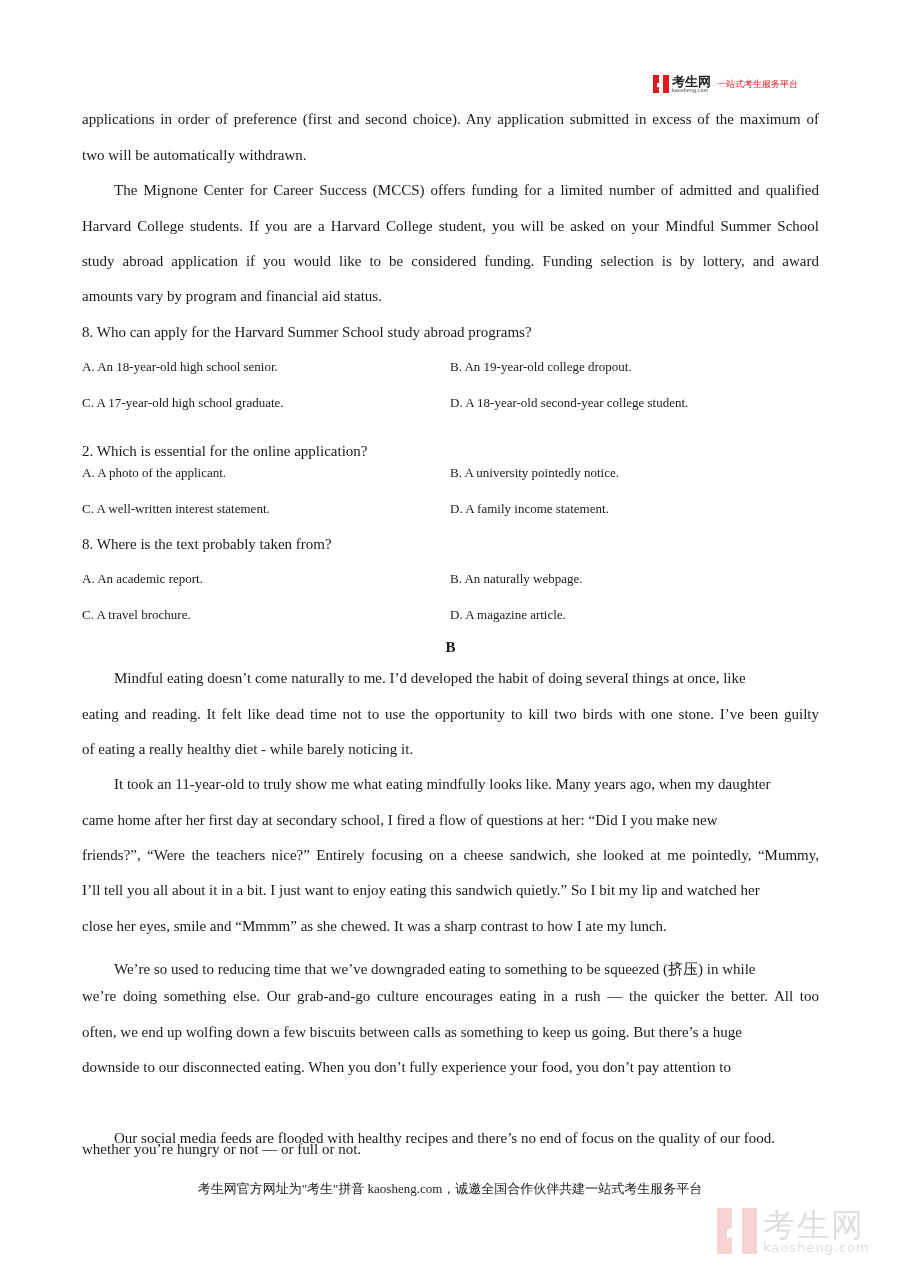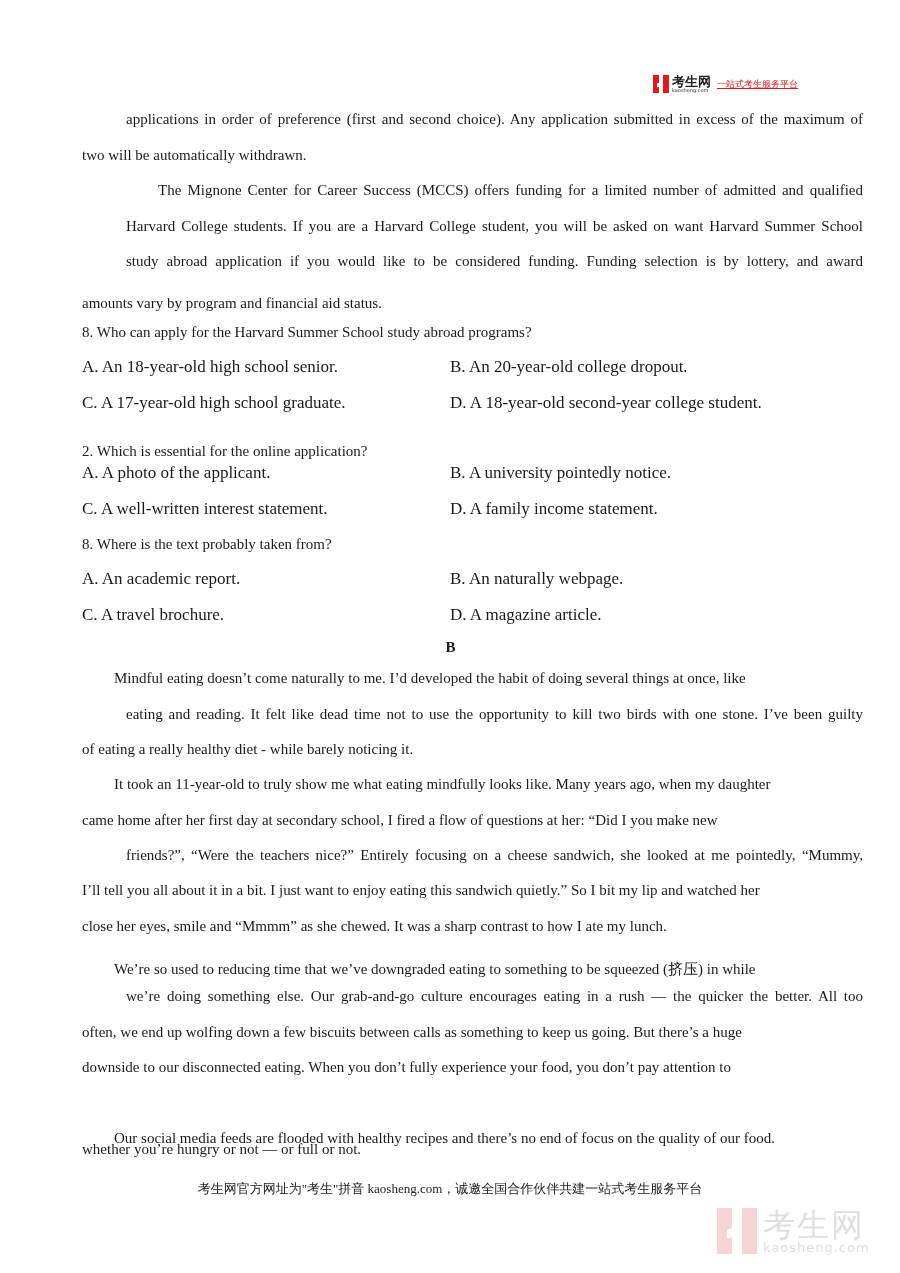--- a/index.html
+++ b/index.html
@@ -12,27 +12,27 @@
     position: absolute; left: 653px; top: 73px; height: 22px;
     display: flex; align-items: center;
   }
   .logo-mark { width: 16px; height: 18px; position: relative; margin-right: 3px; }
   .logo-mark .bar-l { position: absolute; left: 0; top: 0; width: 6px; height: 18px; background: #e4161e; }
   .logo-mark .bar-r { position: absolute; right: 0; top: 0; width: 6px; height: 18px; background: #e4161e; }
   .logo-mark .mid { position: absolute; left: 4px; top: 7px; width: 8px; height: 4px; background: #fff; transform: skewY(-20deg); }
   .logo-text { display: flex; flex-direction: column; line-height: 1; margin-right: 6px; }
   .logo-text .cn { font-family: "DejaVu Sans", sans-serif; font-size: 13px; font-weight: bold; color: #222; letter-spacing: 0px; }
   .logo-text .en { font-family: "DejaVu Sans", sans-serif; font-size: 5px; color: #333; }
-  .logo-slogan { font-family: "DejaVu Sans", sans-serif; font-size: 9px; color: #e4161e; text-decoration: underline; }
+  .logo-slogan { font-family: "DejaVu Sans", sans-serif; font-size: 9px; color: #e4161e; }
 
   .content { position: absolute; left: 82px; top: 0; width: 737px; }
   .line { position: absolute; left: 0; width: 737px; font-size: 15px; line-height: 18px; white-space: nowrap; }
-  .justify { text-align: justify; text-align-last: justify; margin-left: 44px; }
+  .justify { text-align: justify; text-align-last: justify; }
   .indent { padding-left: 32px; box-sizing: border-box; }
-  .opt { position: absolute; font-size: 17px; line-height: 18px; white-space: nowrap; }
+  .opt { position: absolute; font-size: 13px; line-height: 18px; white-space: nowrap; }
   .section-b { position: absolute; left: 0; width: 737px; text-align: center; font-weight: bold; font-size: 15px; }
 
   .footer-text {
     position: absolute; left: 0; width: 900px; top: 1180px; text-align: center;
     font-size: 13px; color: #222;
   }
   .watermark { position: absolute; left: 717px; top: 1208px; display: flex; align-items: center; opacity: 0.9; }
   .wm-mark { width: 40px; height: 46px; position: relative; margin-right: 6px; }
   .wm-mark .bar-l { position: absolute; left: 0; top: 0; width: 15px; height: 46px; background: #f6cfd0; }
   .wm-mark .bar-r { position: absolute; right: 0; top: 0; width: 15px; height: 46px; background: #f6cfd0; }
@@ -56,27 +56,27 @@
   </div>
   <span class="logo-slogan">一站式考生服务平台</span>
 </div>
 
 <div class="content">
 
   <div class="line justify" style="top:110px">applications in order of preference (first and second choice). Any application submitted in excess of the maximum of</div>
   <div class="line" style="top:146px">two will be automatically withdrawn.</div>
 
   <div class="line justify indent" style="top:181px">The Mignone Center for Career Success (MCCS) offers funding for a limited number of admitted and qualified</div>
-  <div class="line justify" style="top:217px">Harvard College students. If you are a Harvard College student, you will be asked on want Harvard Summer School</div>
+  <div class="line justify" style="top:217px">Harvard College students. If you are a Harvard College student, you will be asked on your Mindful Summer School</div>
   <div class="line justify" style="top:252px">study abroad application if you would like to be considered funding. Funding selection is by lottery, and award</div>
-  <div class="line" style="top:294px">amounts vary by program and financial aid status.</div>
+  <div class="line" style="top:287px">amounts vary by program and financial aid status.</div>
 
   <div class="line" style="top:323px">8. Who can apply for the Harvard Summer School study abroad programs?</div>
   <div class="opt" style="top:358px; left:0">A. An 18-year-old high school senior.</div>
-  <div class="opt" style="top:358px; left:368px">B. An 20-year-old college dropout.</div>
+  <div class="opt" style="top:358px; left:368px">B. An 19-year-old college dropout.</div>
   <div class="opt" style="top:394px; left:0">C. A 17-year-old high school graduate.</div>
   <div class="opt" style="top:394px; left:368px">D. A 18-year-old second-year college student.</div>
 
   <div class="line" style="top:442px">2. Which is essential for the online application?</div>
   <div class="opt" style="top:464px; left:0">A. A photo of the applicant.</div>
   <div class="opt" style="top:464px; left:368px">B. A university pointedly notice.</div>
   <div class="opt" style="top:500px; left:0">C. A well-written interest statement.</div>
   <div class="opt" style="top:500px; left:368px">D. A family income statement.</div>
 
   <div class="line" style="top:535px">8. Where is the text probably taken from?</div>

